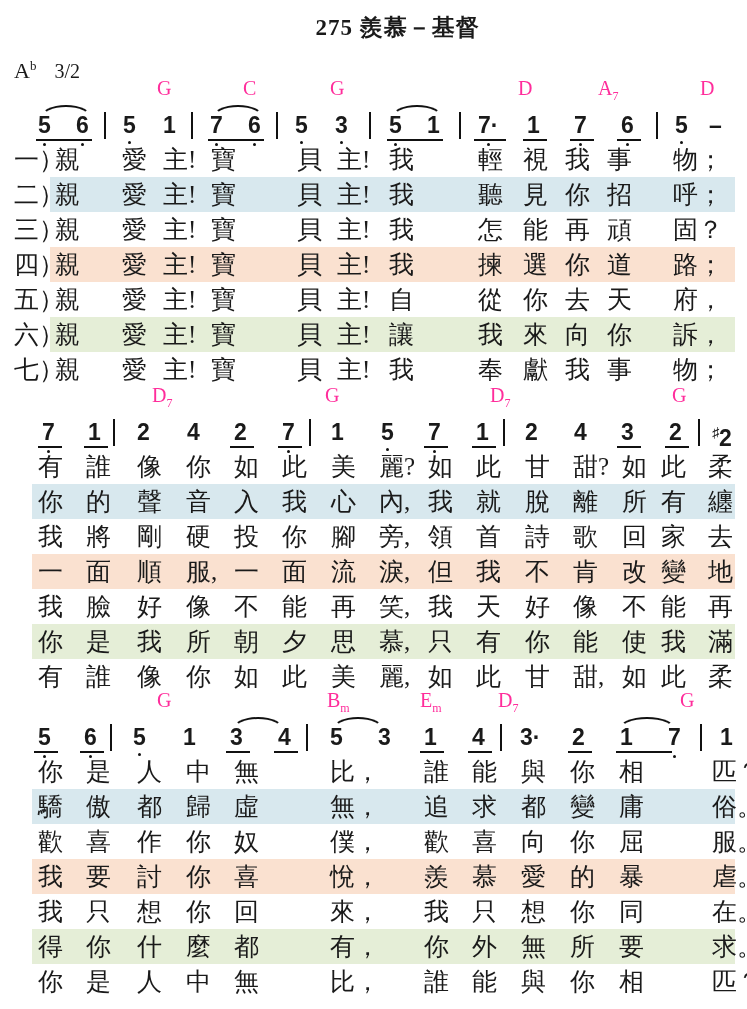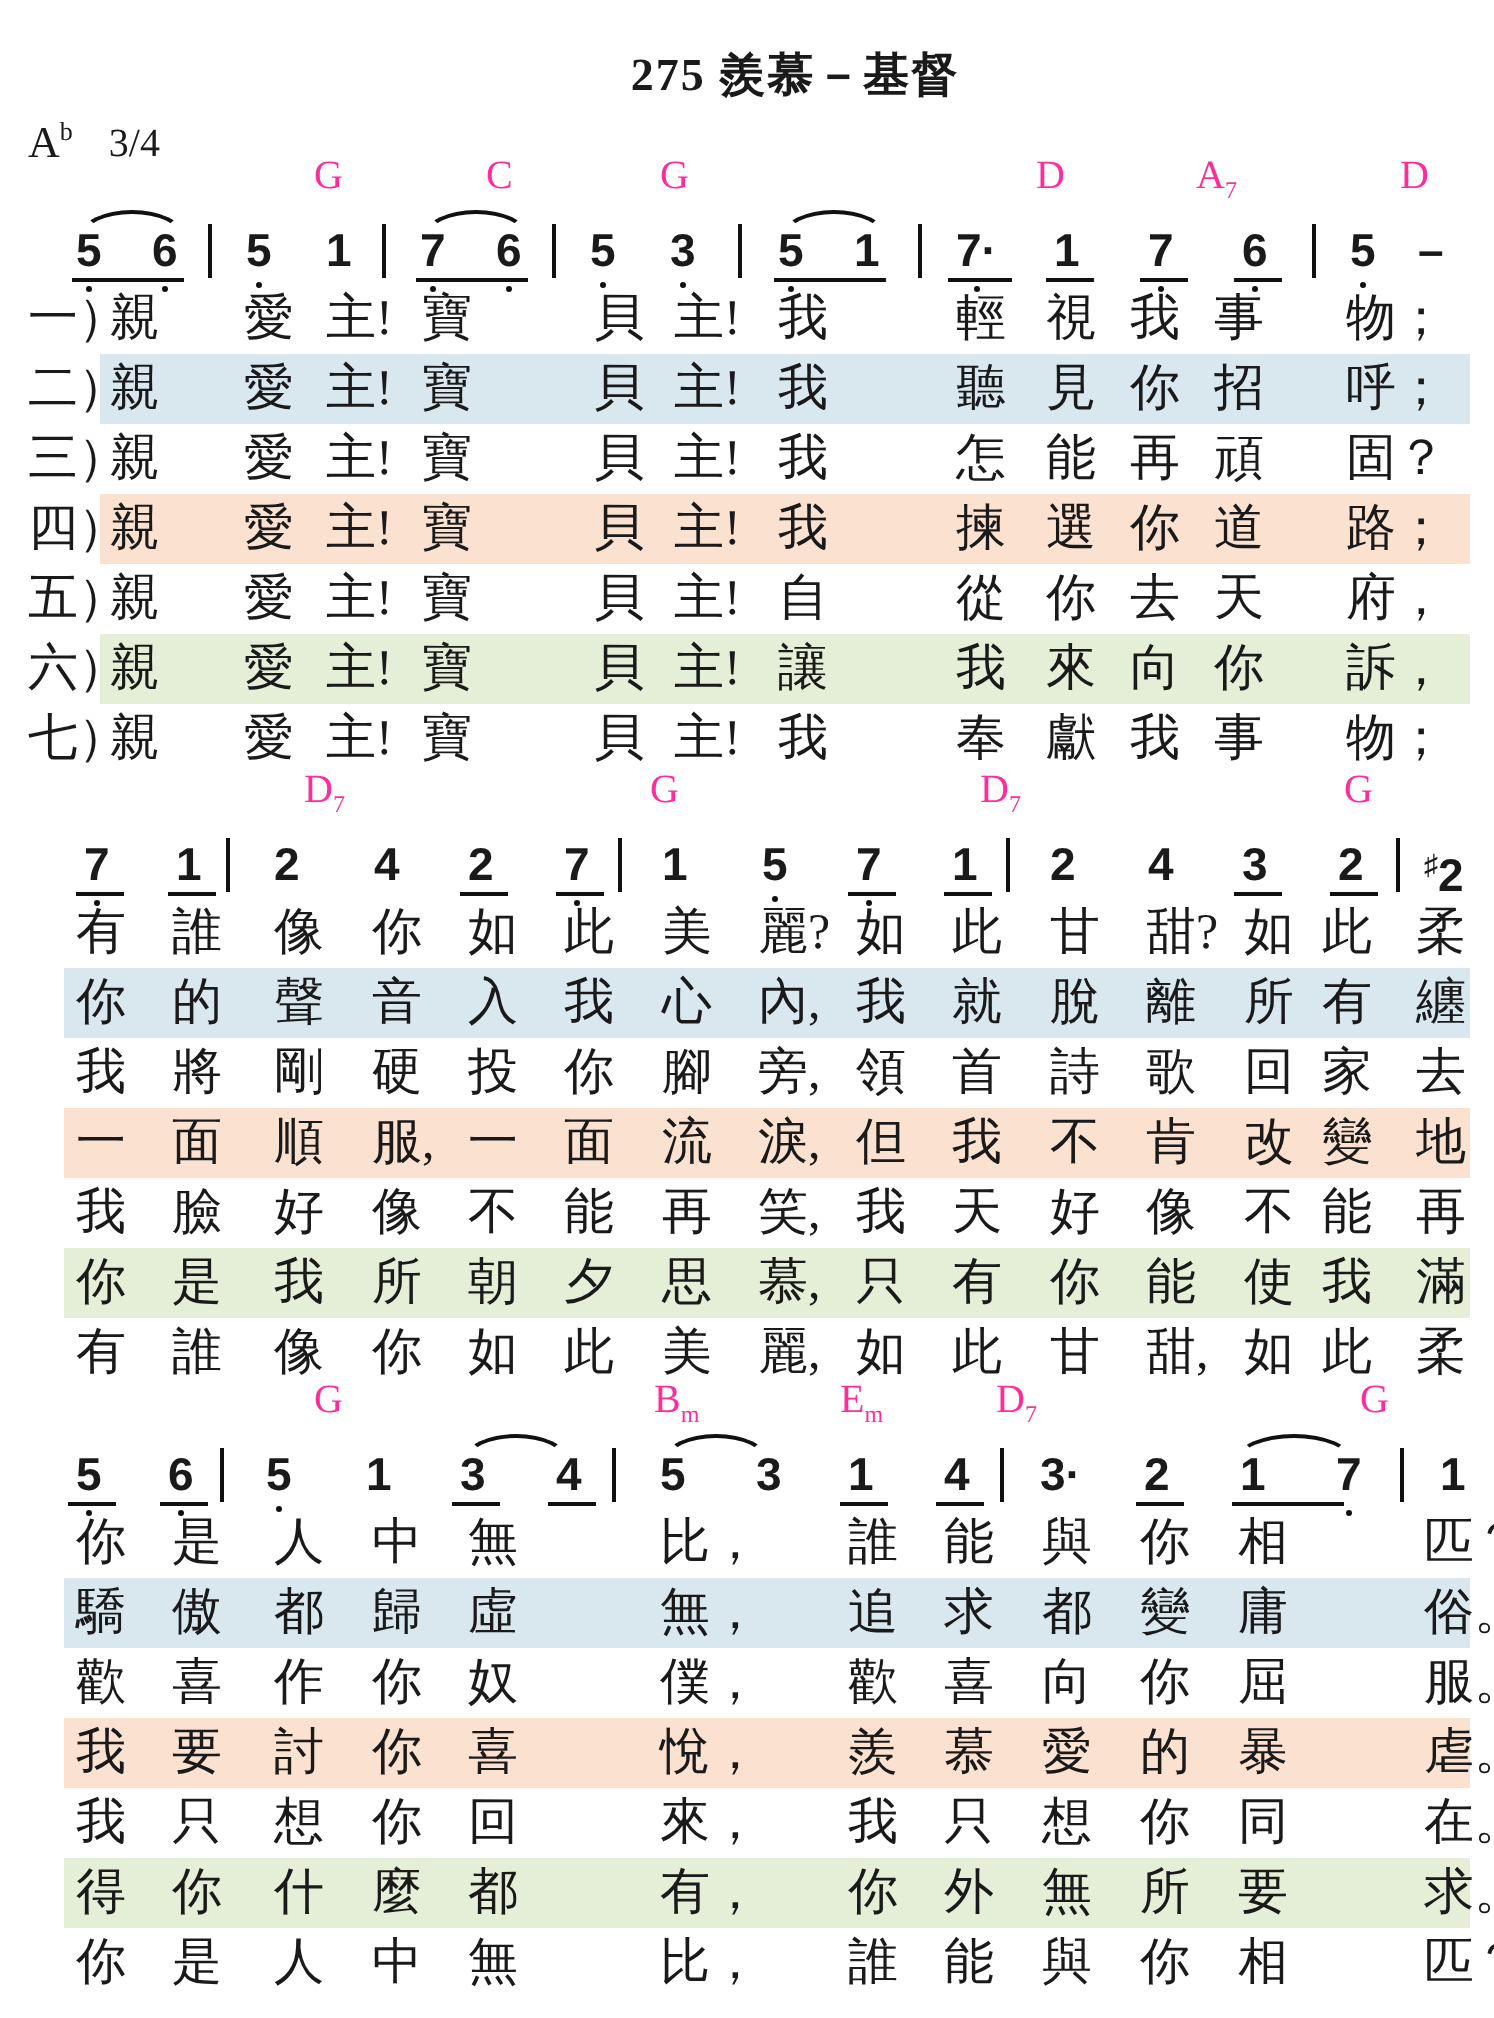--- a/index.html
+++ b/index.html
@@ -12,21 +12,21 @@
     overflow:hidden;
   }
   .sheet{position:relative;width:747px;height:1009px;}
 
   
   .title{
     text-align:center;
     font-weight:bold;
     font-size:23px;
     letter-spacing:1px;
-    padding-top:26px;
+    padding-top:16px;
     line-height:1;
     margin-left:48px;
   }
   .keysig{
     position:absolute;
     left:14px; top:58px;
     font-size:22px;
     white-space:nowrap;
   }
   .keysig .flat{font-size:13px;vertical-align:super;}
@@ -113,21 +113,21 @@
   }
 </style>
 </head>
 <body>
 
 <div class="sheet">
 
   <div class="title">275  羨慕－基督</div>
 
   <div class="keysig">
-    <span>A</span><span class="flat">b</span><span class="meter">3/4</span>
+    <span>A</span><span class="flat">b</span><span class="meter">3/2</span>
   </div>
 
   <div class="system" id="sys1" style="position:absolute;left:0;top:78px;width:747px;">
       <div class="chordrow">
         <span class="chord" style="left: 157px;">G</span>
         <span class="chord" style="left: 243px;">C</span>
         <span class="chord" style="left: 330px;">G</span>
         <span class="chord" style="left: 518px;">D</span>
         <span class="chord" style="left: 598px;">A<sub>7</sub></span>
         <span class="chord" style="left: 700px;">D</span>

